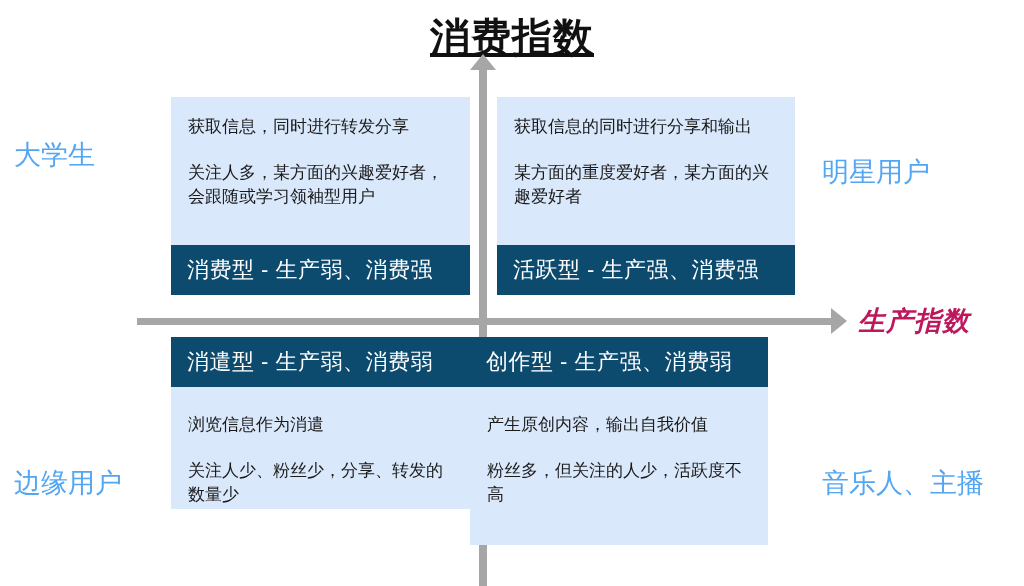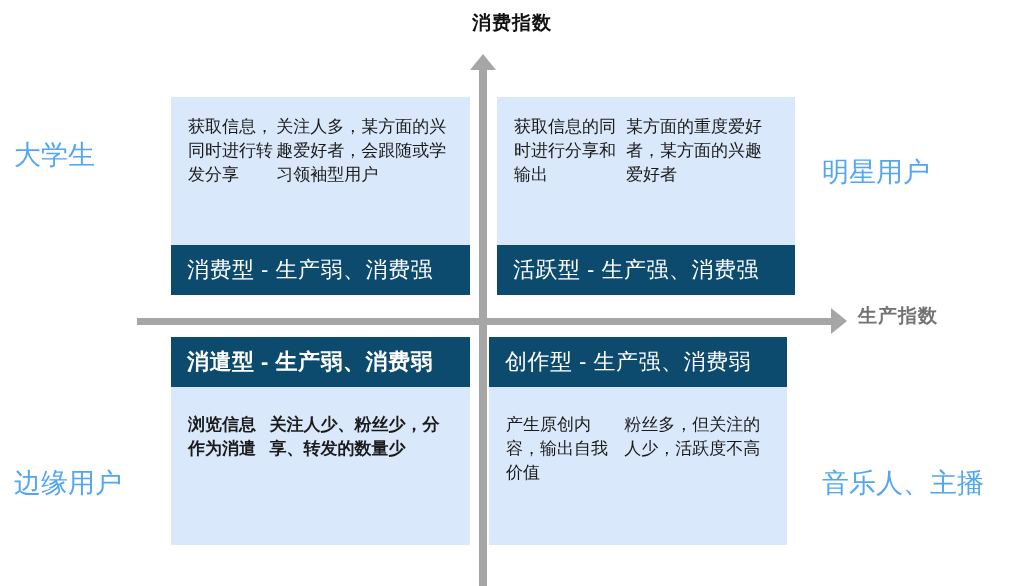--- a/index.html
+++ b/index.html
@@ -16,36 +16,38 @@
     color: #1a1a1a;
   }
 
   
   .axis-title-top {
     position: absolute;
     left: 0;
     top: 10px;
     width: 1024px;
     text-align: center;
-    font-size: 19px;
+    font-size: 40px;
     font-weight: 700;
     letter-spacing: 1px;
     color: #111111;
+    text-decoration: underline;
   }
 
   
   .axis-title-right {
     position: absolute;
     left: 858px;
     top: 303px;
-    font-size: 19px;
+    font-size: 27px;
     font-weight: 700;
     letter-spacing: 1px;
-    color: #737373;
+    color: #be185d;
     white-space: nowrap;
+    font-style: italic;
   }
 
   
   .axis-vertical {
     position: absolute;
     left: 479px;
     top: 68px;
     width: 8px;
     height: 518px;
     background: #a6a6a6;
@@ -82,43 +84,43 @@
   
   .quadrant {
     position: absolute;
     background: #dae8fb;
     box-sizing: border-box;
     display: flex;
     flex-direction: column;
   }
   .quadrant.q-tl { left: 171px; top: 97px;  width: 299px; height: 198px; }
   .quadrant.q-tr { left: 497px; top: 97px;  width: 298px; height: 198px; }
-  .quadrant.q-bl { left: 171px; top: 337px; width: 299px; height: 208px; font-weight: bold; }
-  .quadrant.q-br { left: 489px; top: 337px; width: 298px; height: 208px; }
+  .quadrant.q-bl { left: 171px; top: 337px; width: 299px; height: 172px; }
+  .quadrant.q-br { left: 470px; top: 337px; width: 298px; height: 208px; }
 
   .q-band {
     background: #0c4a6e;
     color: #ffffff;
     font-size: 22px;
     line-height: 1;
     letter-spacing: 0.5px;
     display: flex;
     align-items: center;
     padding: 0 16px;
     height: 50px;
     box-sizing: border-box;
     flex: 0 0 auto;
     white-space: nowrap;
   }
   .q-body {
     flex: 1 1 auto;
     padding: 18px 17px 14px 17px;
     box-sizing: border-box;
     display: flex;
-    flex-direction: row;
+    flex-direction: column;
     justify-content: flex-start;
   }
   .q-body.pad-bottomrow { padding-top: 26px; }
   .q-line {
     font-size: 17px;
     line-height: 1.42;
     color: #1a1a1a;
     margin: 0 0 22px 0;
     word-break: break-all;
   }

